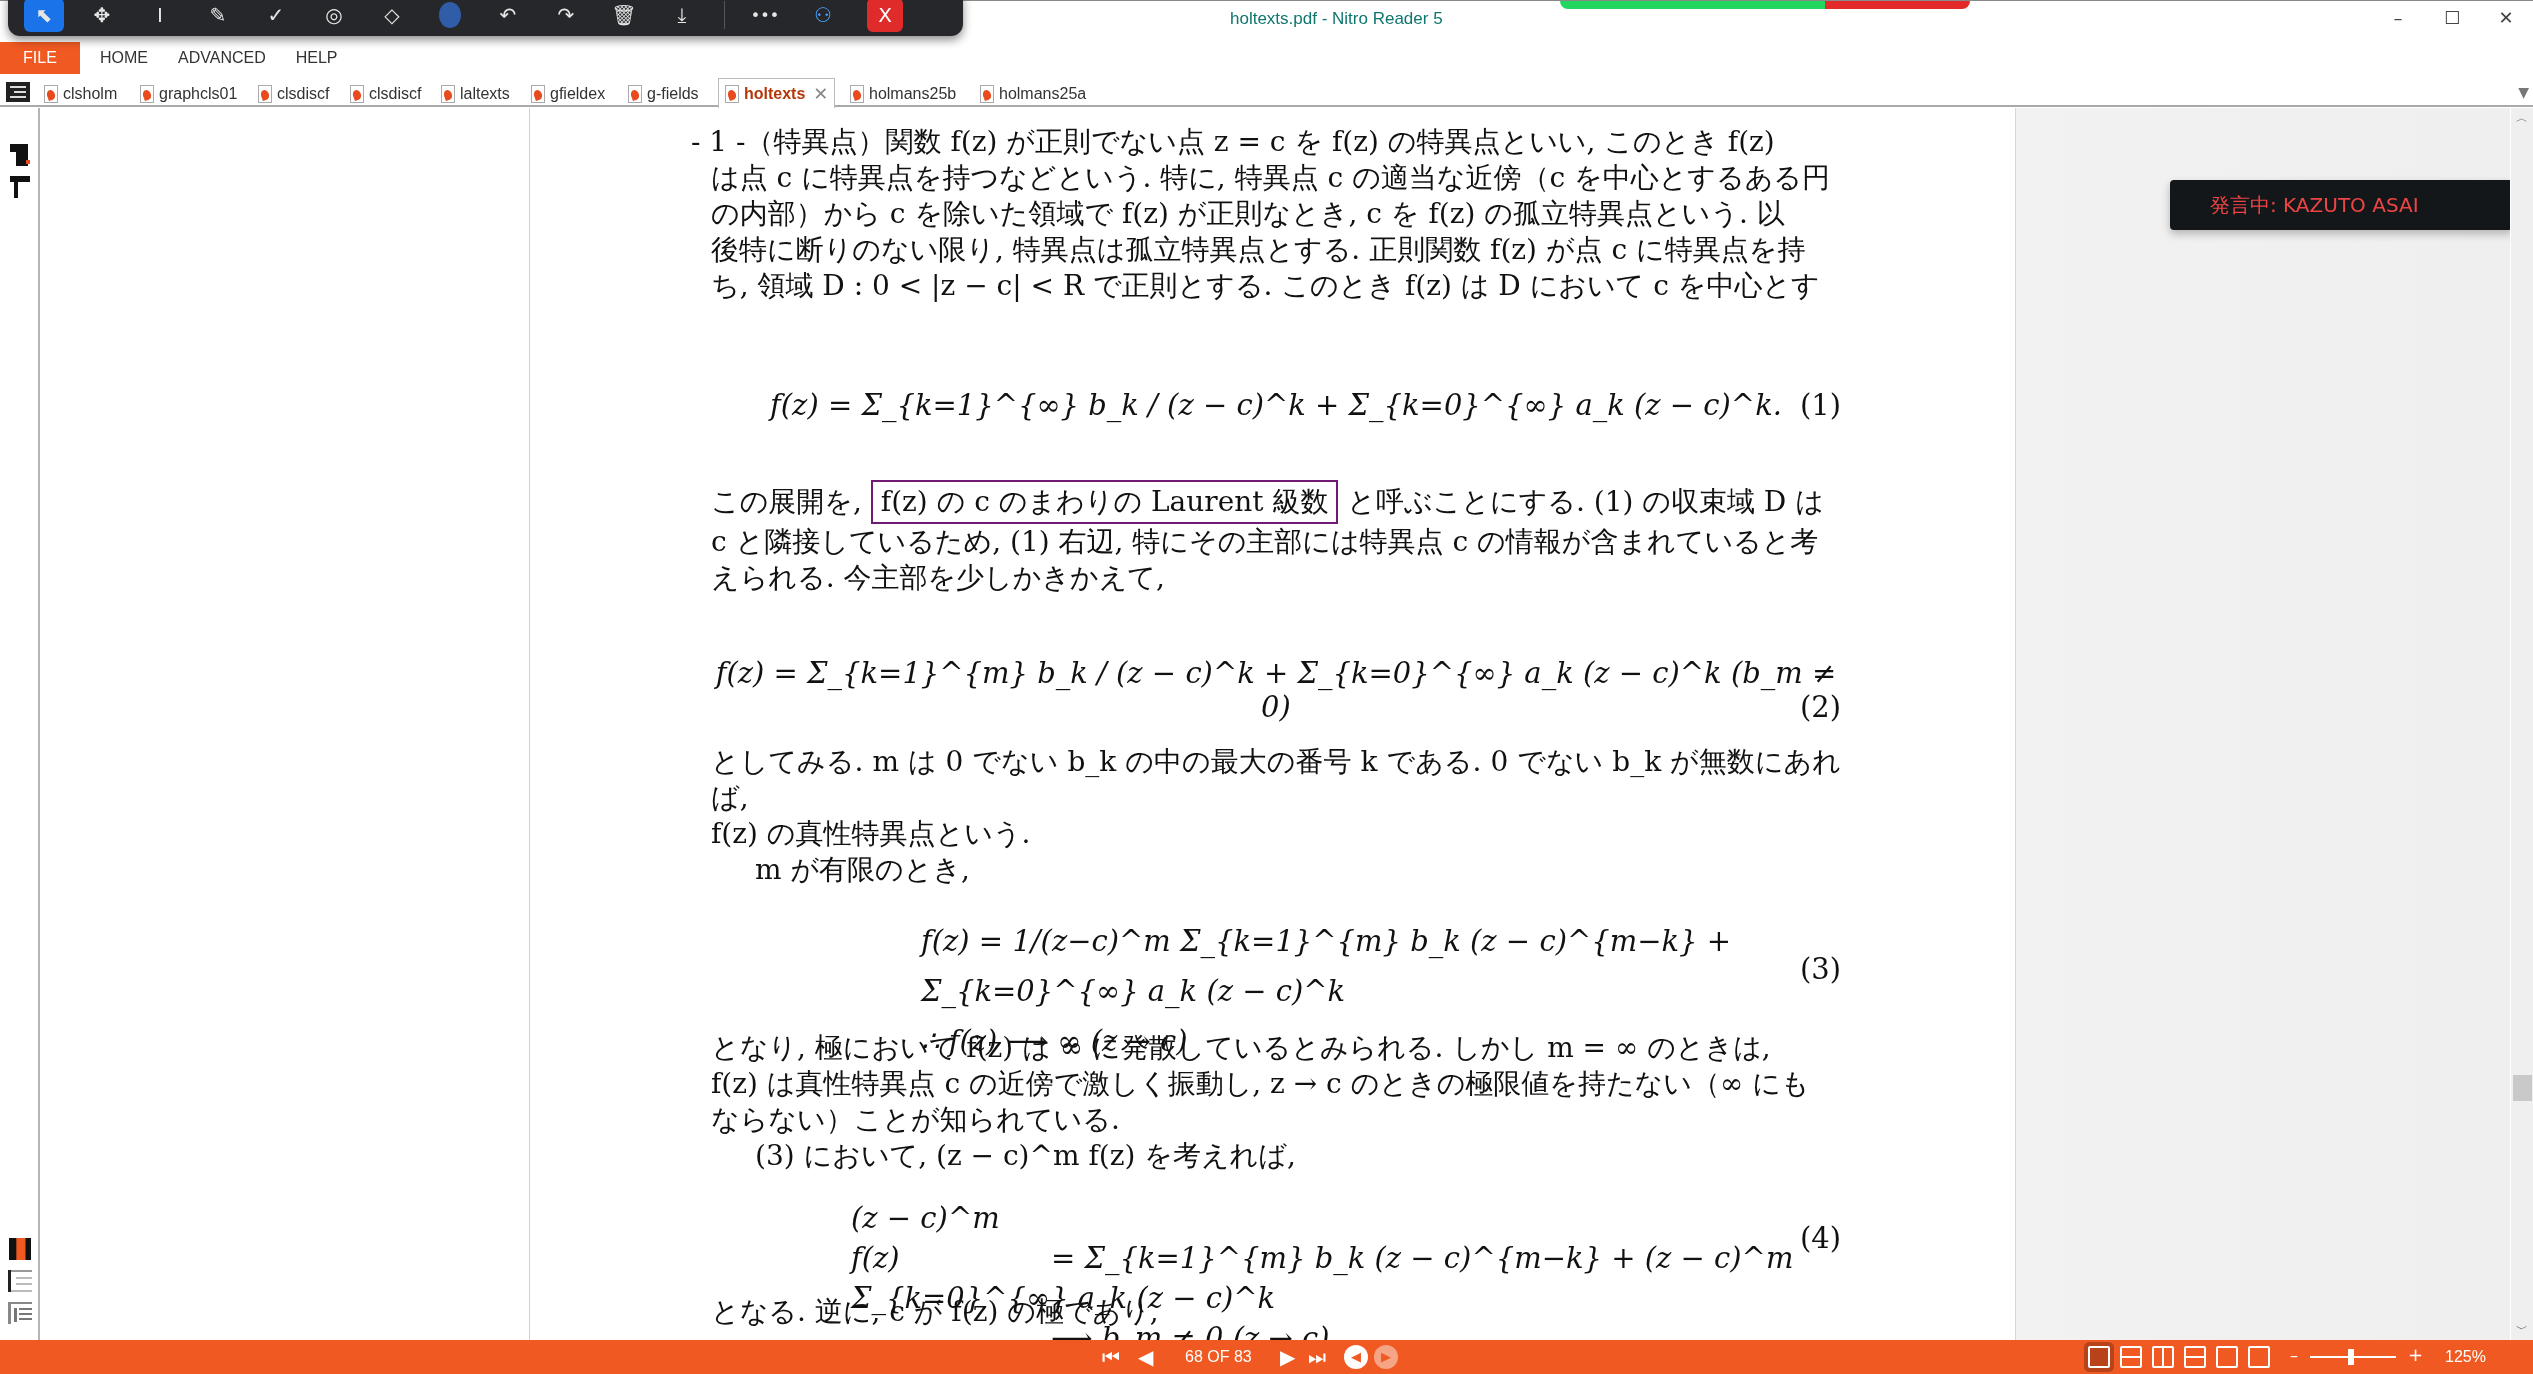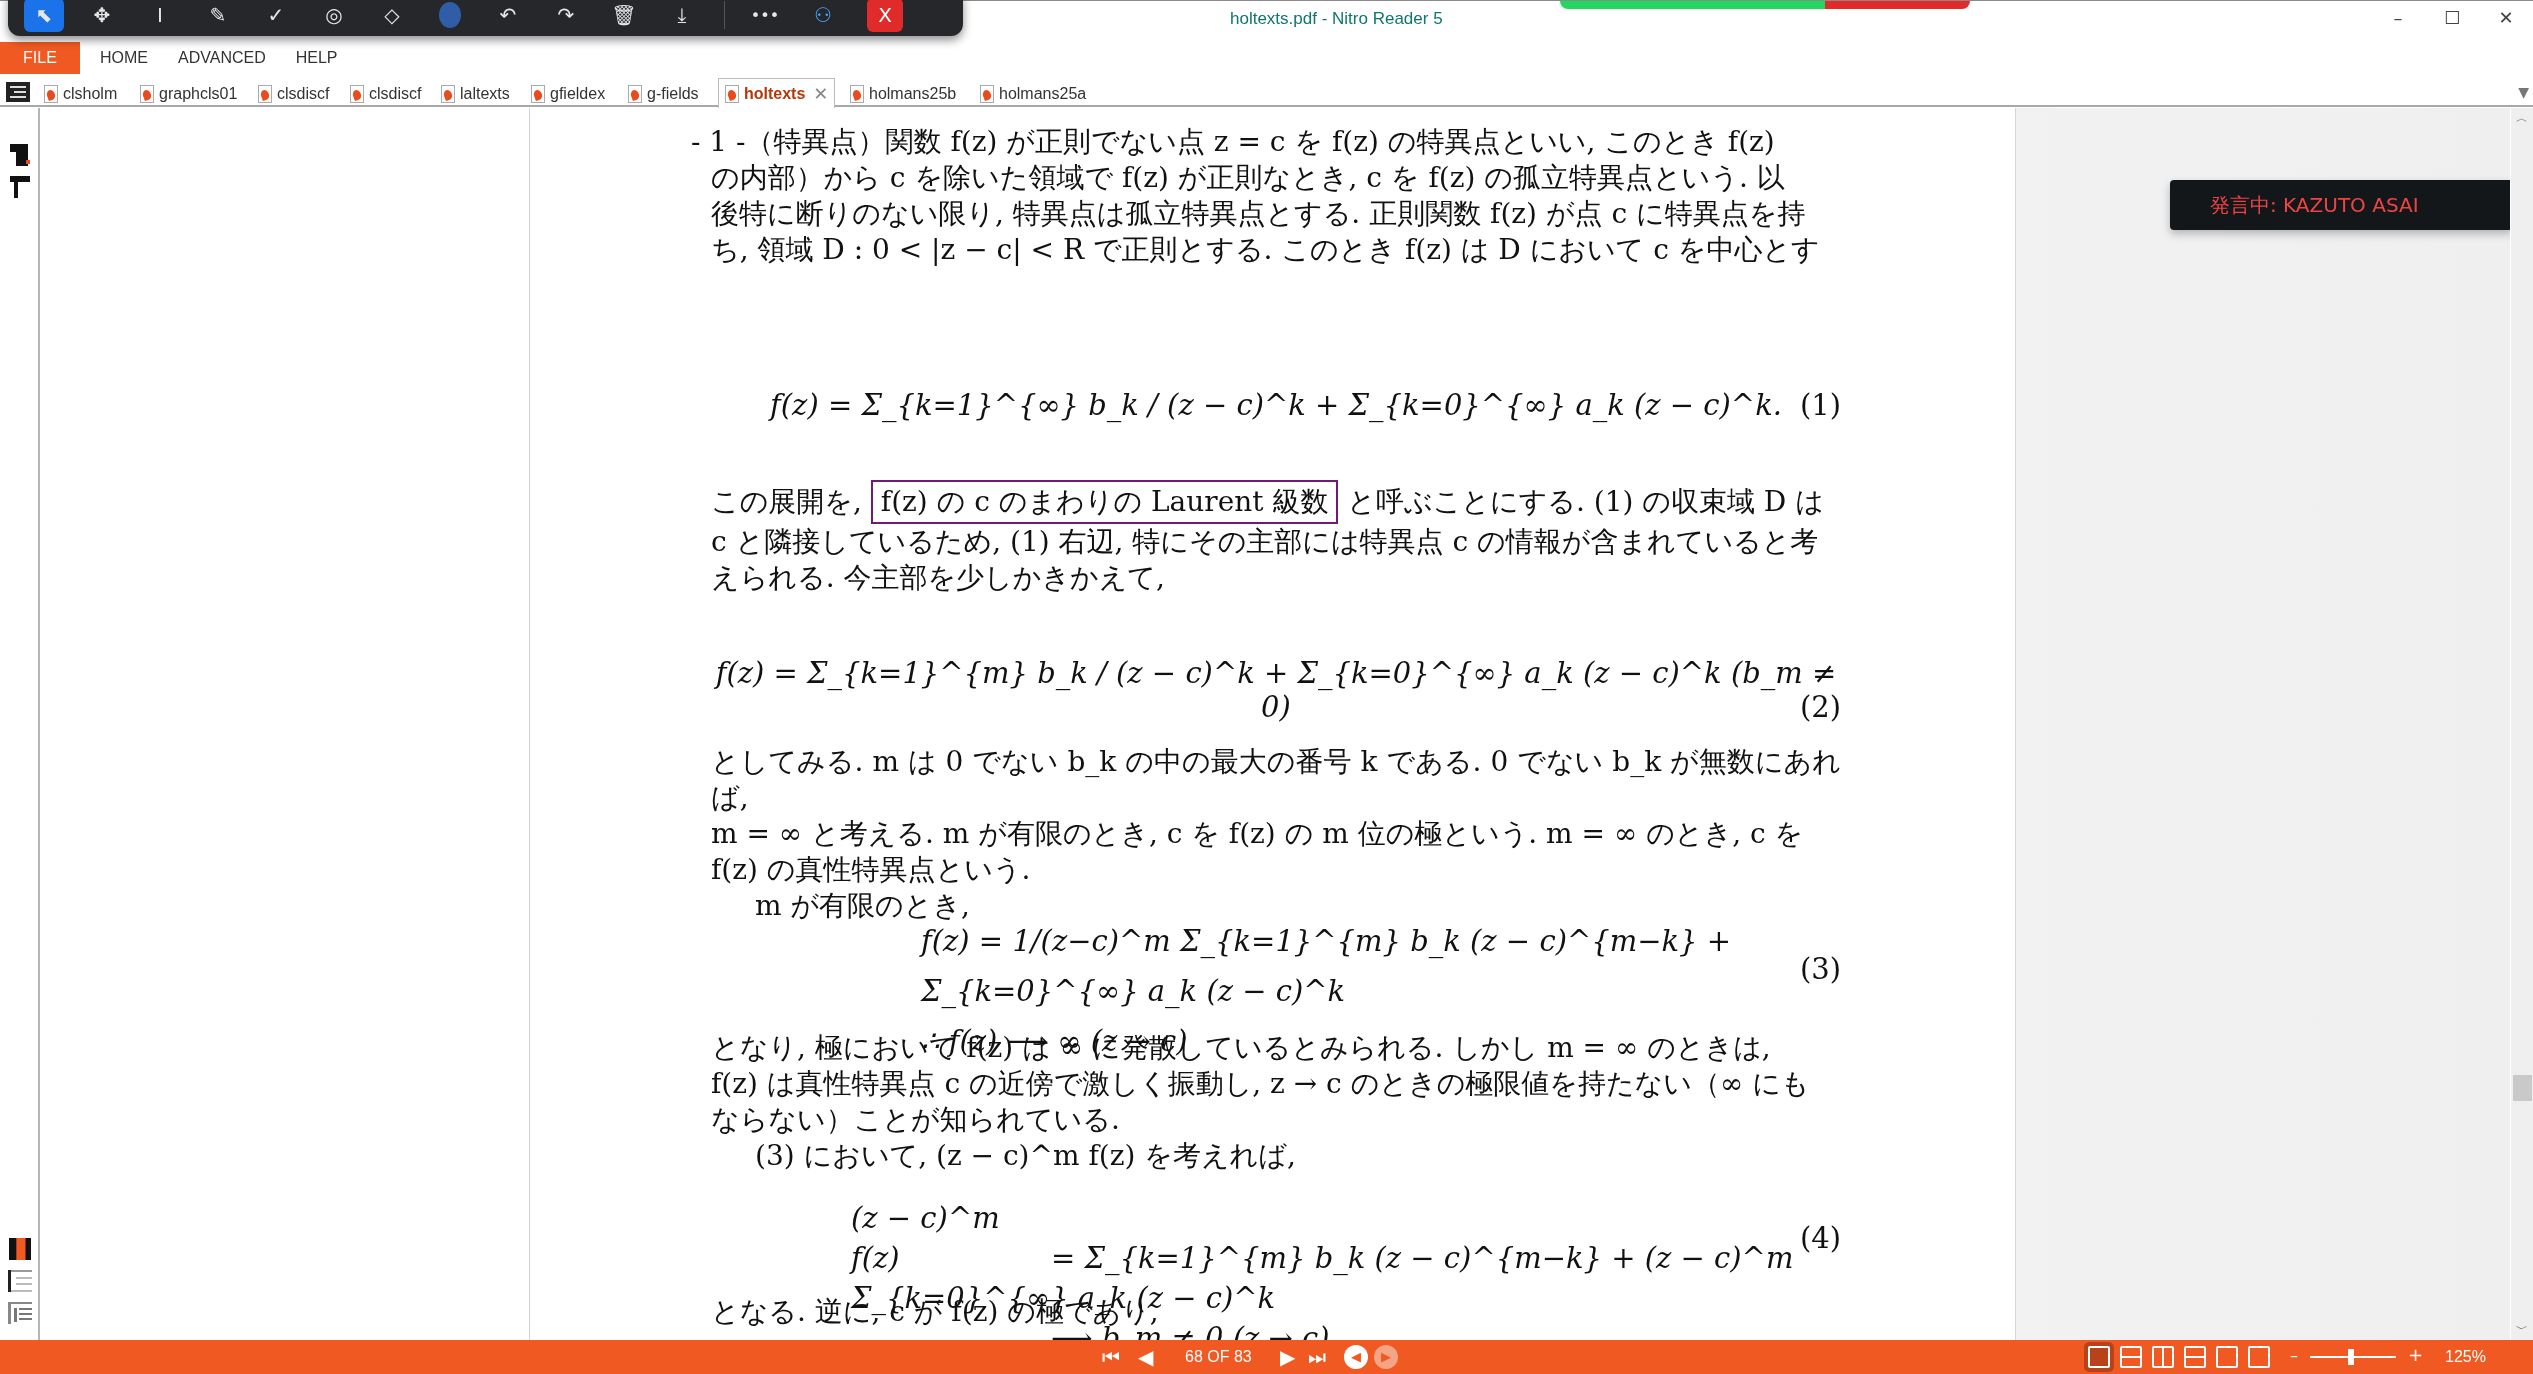--- a/index.html
+++ b/index.html
@@ -194,20 +194,21 @@
       <rect x="11" y="16" width="13" height="2" fill="#777"></rect>
     </svg>
 </div>
 <div class="nav-pane"></div>
 
 <div class="doc-area">
   <div class="page">
     <div class="page-content">
       <div class="para" style="top:16px">
         <p style="margin-left:-20px">- 1 -（特異点）関数 f(z) が正則でない点 z = c を f(z) の特異点といい, このとき f(z)</p>
+        <p>は点 c に特異点を持つなどという. 特に, 特異点 c の適当な近傍（c を中心とするある円</p>
         <p>の内部）から c を除いた領域で f(z) が正則なとき, c を f(z) の孤立特異点という. 以</p>
         <p>後特に断りのない限り, 特異点は孤立特異点とする. 正則関数 f(z) が点 c に特異点を持</p>
         <p>ち, 領域 D : 0 &lt; |z − c| &lt; R で正則とする. このとき f(z) は D において c を中心とす</p>
       </div>
 
       <div class="eq" style="top:280px">
         <span>f(z) = Σ_{k=1}^{∞} b_k / (z − c)^k + Σ_{k=0}^{∞} a_k (z − c)^k.</span>
         <span class="eq-num">(1)</span>
       </div>
 
@@ -217,21 +218,20 @@
         <p>えられる. 今主部を少しかきかえて,</p>
       </div>
 
       <div class="eq" style="top:548px">
         <span>f(z) = Σ_{k=1}^{m} b_k / (z − c)^k + Σ_{k=0}^{∞} a_k (z − c)^k    (b_m ≠ 0)</span>
         <span class="eq-num">(2)</span>
       </div>
 
       <div class="para" style="top:636px">
         <p>としてみる. m は 0 でない b_k の中の最大の番号 k である. 0 でない b_k が無数にあれば,</p>
-        <p>m = ∞ と考える. m が有限のとき, c を f(z) の m 位の極という. m = ∞ のとき, c を</p>
         <p>f(z) の真性特異点という.</p>
         <p class="indent">m が有限のとき,</p>
       </div>
 
       <div class="eq" style="top:808px; text-align:left; padding-left:210px; line-height:50px">
         <div>f(z) = 1/(z−c)^m Σ_{k=1}^{m} b_k (z − c)^{m−k} + Σ_{k=0}^{∞} a_k (z − c)^k</div>
         <div>∴   f(z) ⟶ ∞        (z → c)</div>
         <span class="eq-num" style="top:28px">(3)</span>
       </div>
 

